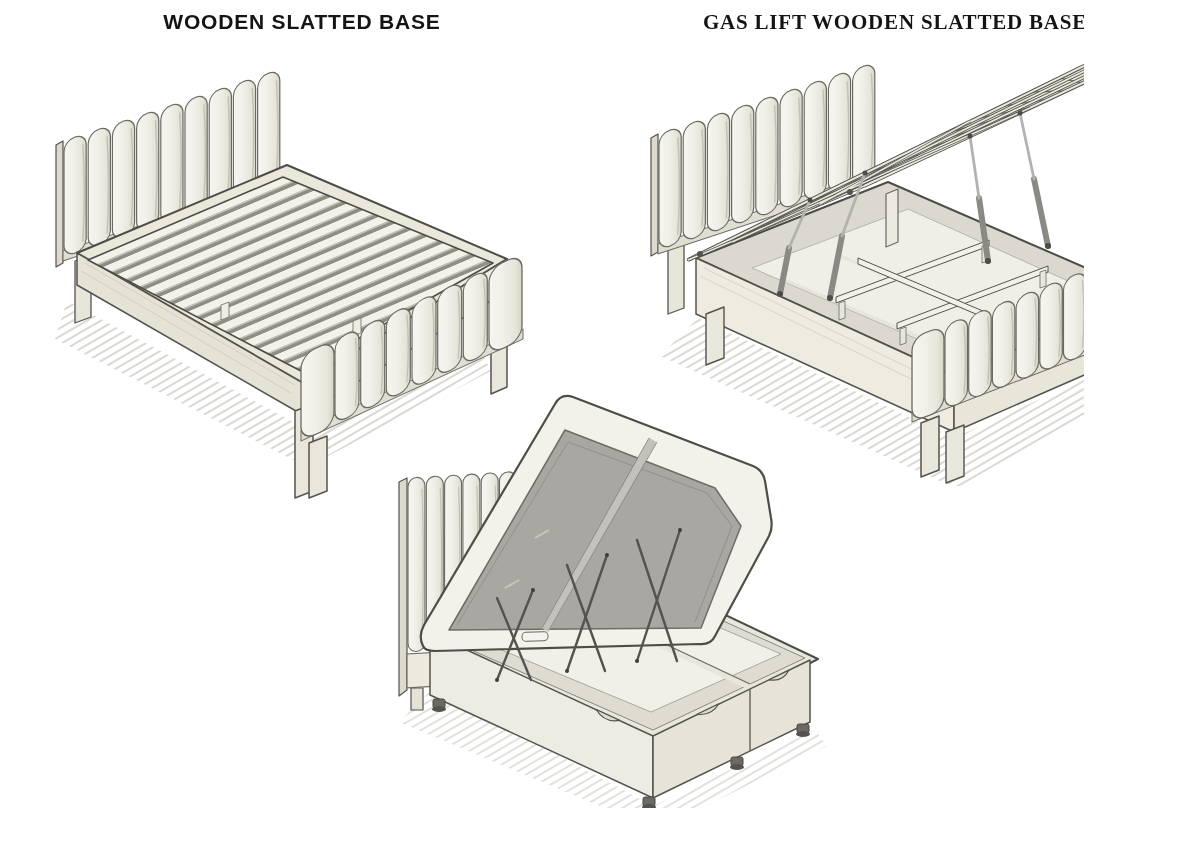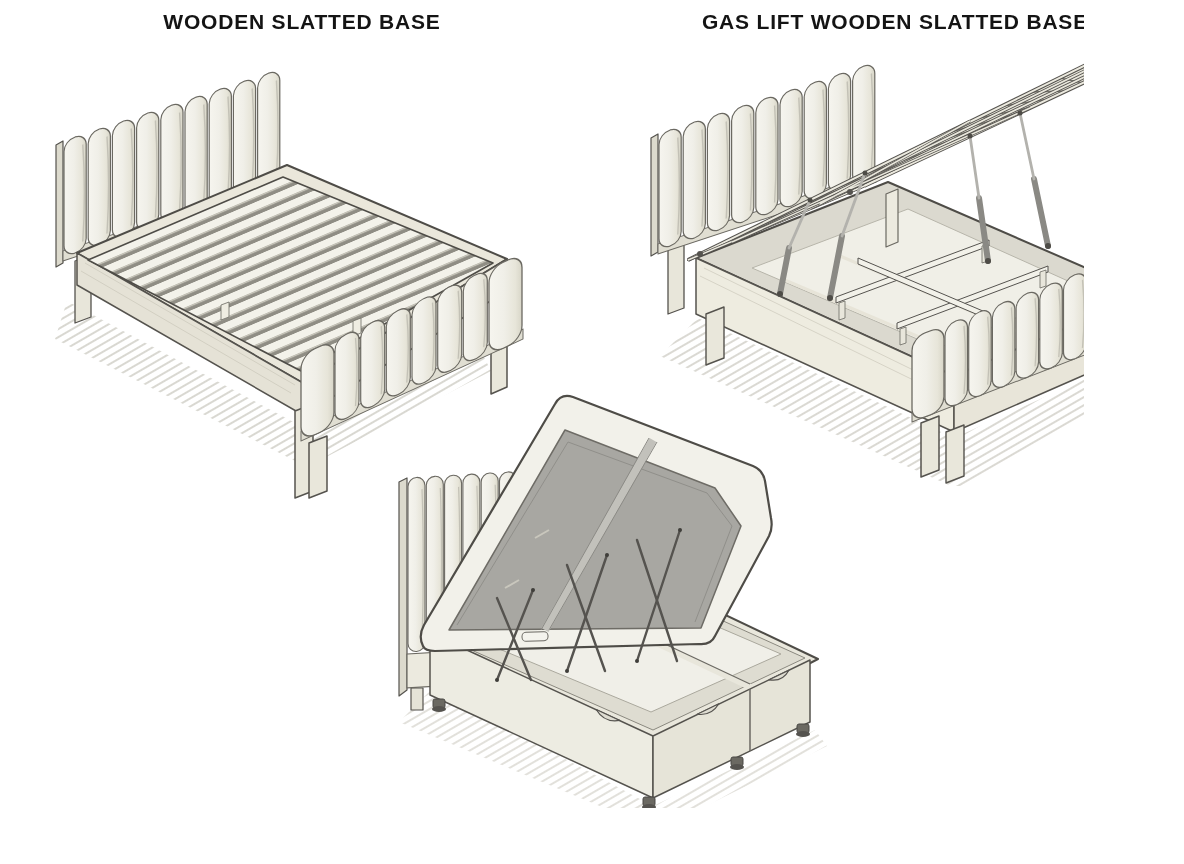--- a/index.html
+++ b/index.html
@@ -1,21 +1,21 @@
 <!DOCTYPE html>
 <html><head>
 <meta charset="utf-8">
 <style>
   html,body{margin:0;padding:0;background:#ffffff;}
   .sheet{position:relative;width:1084px;height:864px;background:#ffffff;overflow:hidden;
          font-family:"Liberation Sans",sans-serif;}
   .caption{position:absolute;width:520px;text-align:center;font-weight:bold;
            font-size:21px;letter-spacing:0.8px;color:#141414;white-space:nowrap;}
   .cap1{left:42px;top:10px;}
-  .cap2{left:635px;top:10px;}
+  .cap2{left:635px;top:10px;font-family:Liberation Serif, serif;}
   .cap3{left:332px;top:820px;}
   .fig{position:absolute;}
   .fig1{left:55px;top:55px;width:520px;height:445px;}
   .fig2{left:640px;top:46px;width:520px;height:440px;}
   .fig3{left:385px;top:378px;width:450px;height:430px;}
   svg{display:block;}
 </style>
 </head>
 <body>
 

